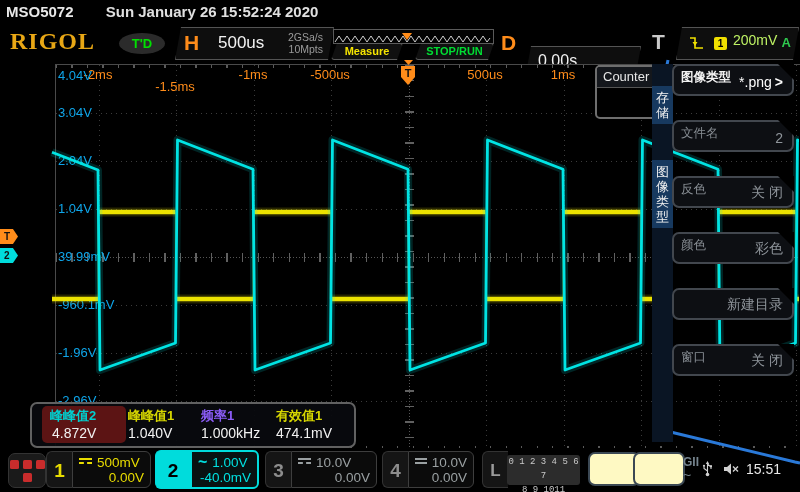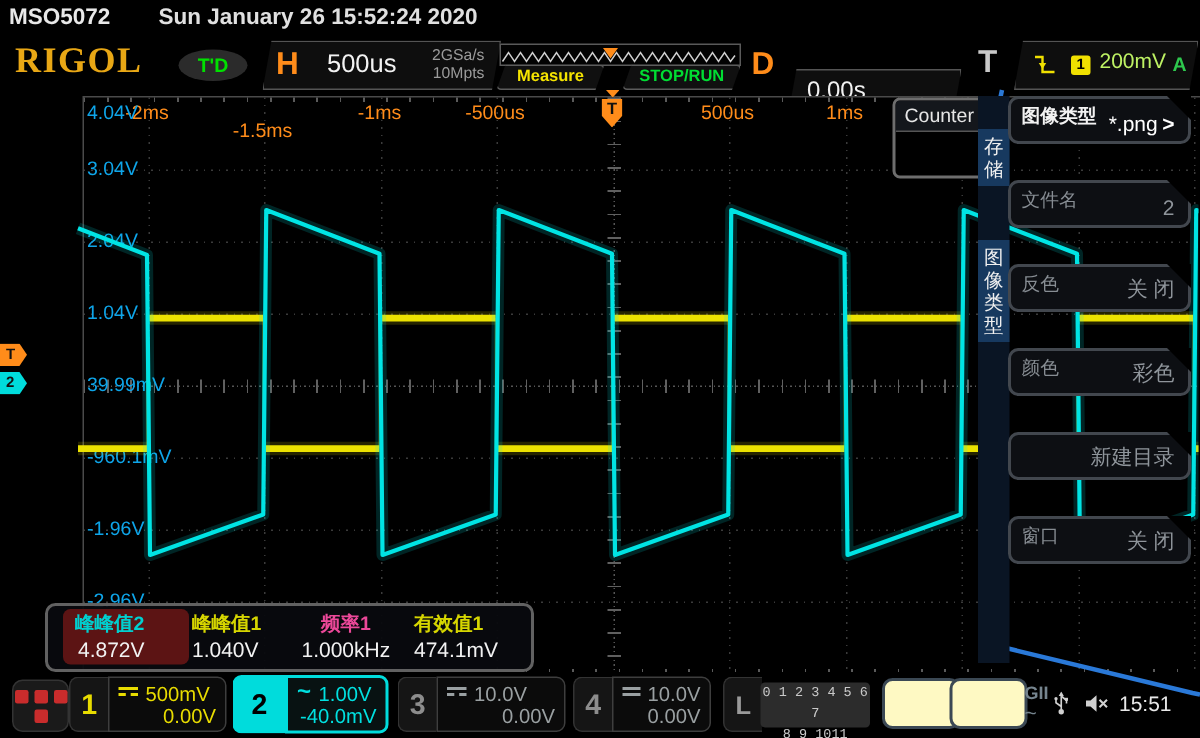--- a/index.html
+++ b/index.html
@@ -217,21 +217,21 @@
   <path fill="none" stroke-width="8" stroke-opacity="0.16" stroke-linejoin="round" d="M52 152.2 L98 170 L100 370 L175.5 343 L177.5 140 L253 169.2 L255 370 L330.5 343 L332.5 140 L408 169.2 L410 370 L485.5 343 L487.5 140 L563 169.2 L565 370 L640.5 343 L642.5 140 L718 169.2 L720 370 L795.5 343 L797.5 140 L800 141.0" stroke="#00e4e4"></path>
   <path fill="none" stroke-width="2.8" stroke-linejoin="round" d="M52 152.2 L98 170 L100 370 L175.5 343 L177.5 140 L253 169.2 L255 370 L330.5 343 L332.5 140 L408 169.2 L410 370 L485.5 343 L487.5 140 L563 169.2 L565 370 L640.5 343 L642.5 140 L718 169.2 L720 370 L795.5 343 L797.5 140 L800 141.0" stroke="#00e4e4"></path>
 </svg>
 
 <div id="meas">
   <div class="hl"></div>
   <span class="mlabel" style="left:18px;color:#00d0d0;">峰峰值2</span>
   <span class="mval" style="left:20px;">4.872V</span>
   <span class="mlabel" style="left:96px;color:#d6d600;">峰峰值1</span>
   <span class="mval" style="left:96px;">1.040V</span>
-  <span class="mlabel" style="left:169px;color:#ec4899;margin-left:13px;">频率1</span>
+  <span class="mlabel" style="left:169px;color:#8b5cf6;">频率1</span>
   <span class="mval" style="left:169px;">1.000kHz</span>
   <span class="mlabel" style="left:244px;color:#d6d600;">有效值1</span>
   <span class="mval" style="left:244px;">474.1mV</span>
 </div>
 
 <div id="sidebar">
   <svg width="155" height="416" style="position:absolute;left:0;top:0;">
     <path d="M23 4 L9 70 L9 372 L150 406 L155 407" fill="none" stroke="#2a79d8" stroke-width="3"></path>
   </svg>
   <div id="tabstrip"></div>

